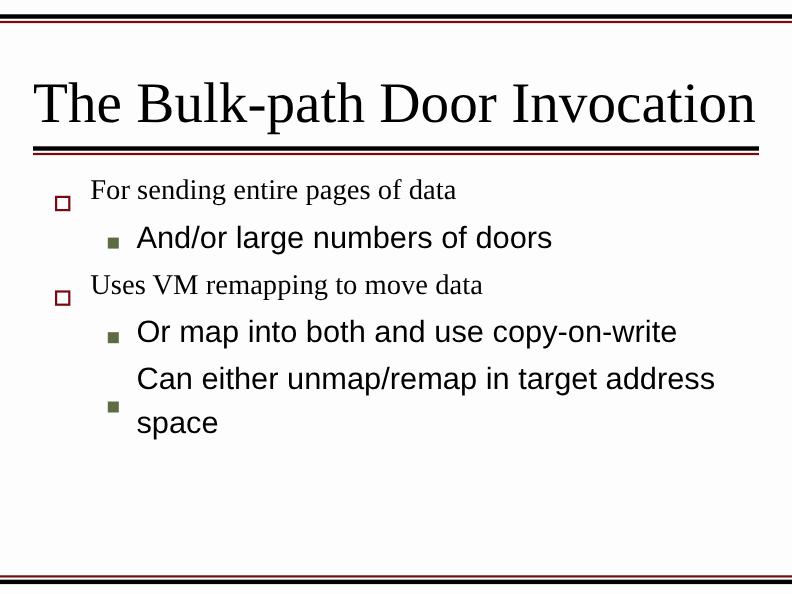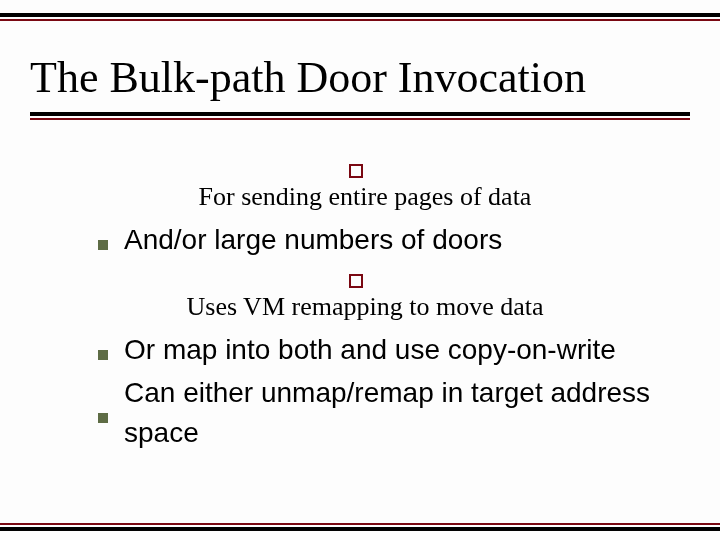--- a/index.html
+++ b/index.html
@@ -25,24 +25,24 @@
   }
   .rule.top1 { top: 13px; height: 4px; background: #000; }
   .rule.top2 { top: 19px; height: 2px; background: #7a0812; }
   .title-wrap {
     position: absolute;
     left: 30px;
     right: 30px;
     top: 50px;
   }
   .title {
-    font-size: 44px;
+    font-size: 52px;
     line-height: 1.1;
     font-weight: 400;
-    margin: 4px 0 10px 0;
+    margin: 16px 0 10px 0;
   }
   .title-underline {
     height: 4px;
     background: #000;
     margin-top: 6px;
   }
   .title-underline2 {
     height: 2px;
     background: #7a0812;
     margin-top: 2px;
@@ -50,23 +50,22 @@
   .body {
     position: absolute;
     left: 50px;
     right: 40px;
     top: 150px;
     font-size: 26px;
     line-height: 1.45;
   }
   .lvl1 {
     display: flex;
-    align-items: center;
+    align-items: flex-end;
     margin: 4px 0 4px 0;
-    flex-direction: column;
   }
   .lvl1 .bullet {
     width: 14px;
     height: 14px;
     border: 2px solid #7a0812;
     box-sizing: border-box;
     margin-top: 10px;
     margin-right: 18px;
     flex: 0 0 auto;
   }

